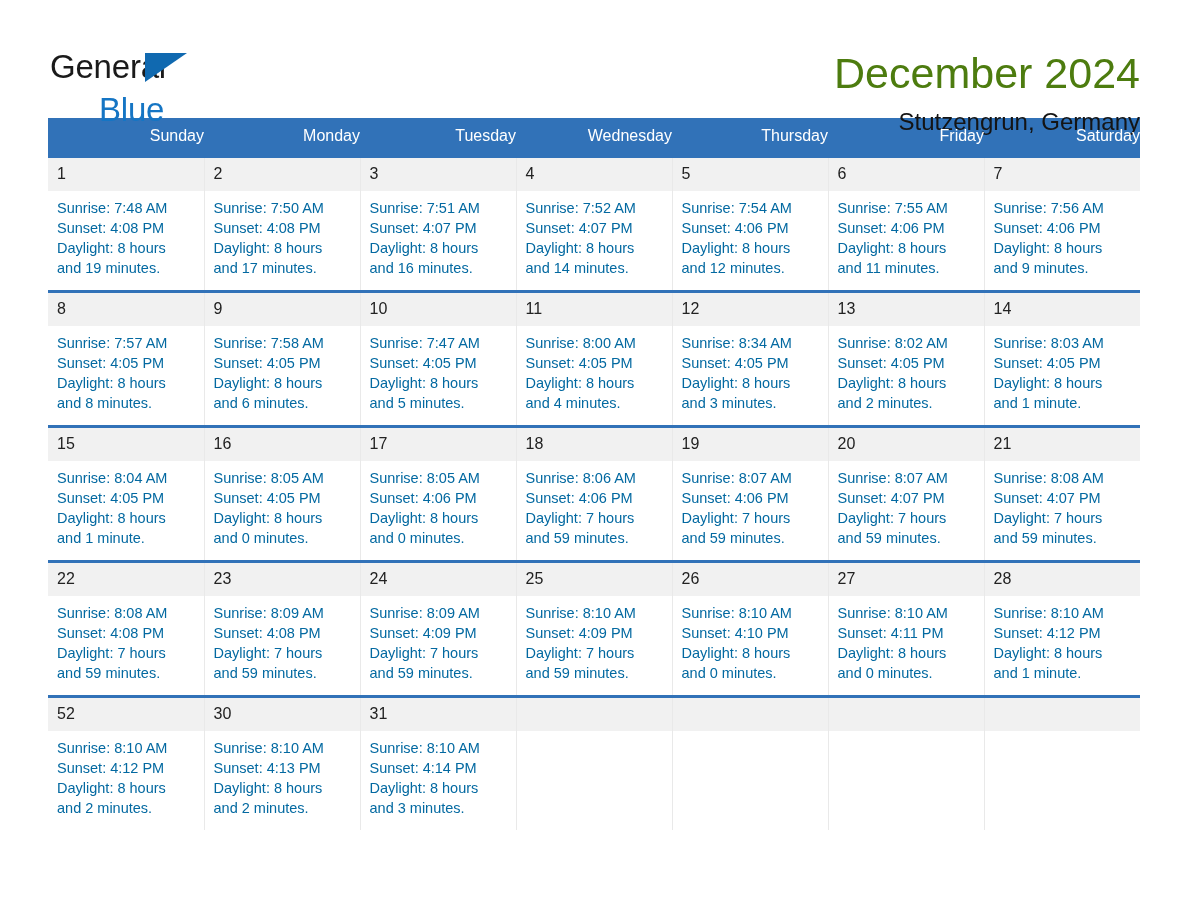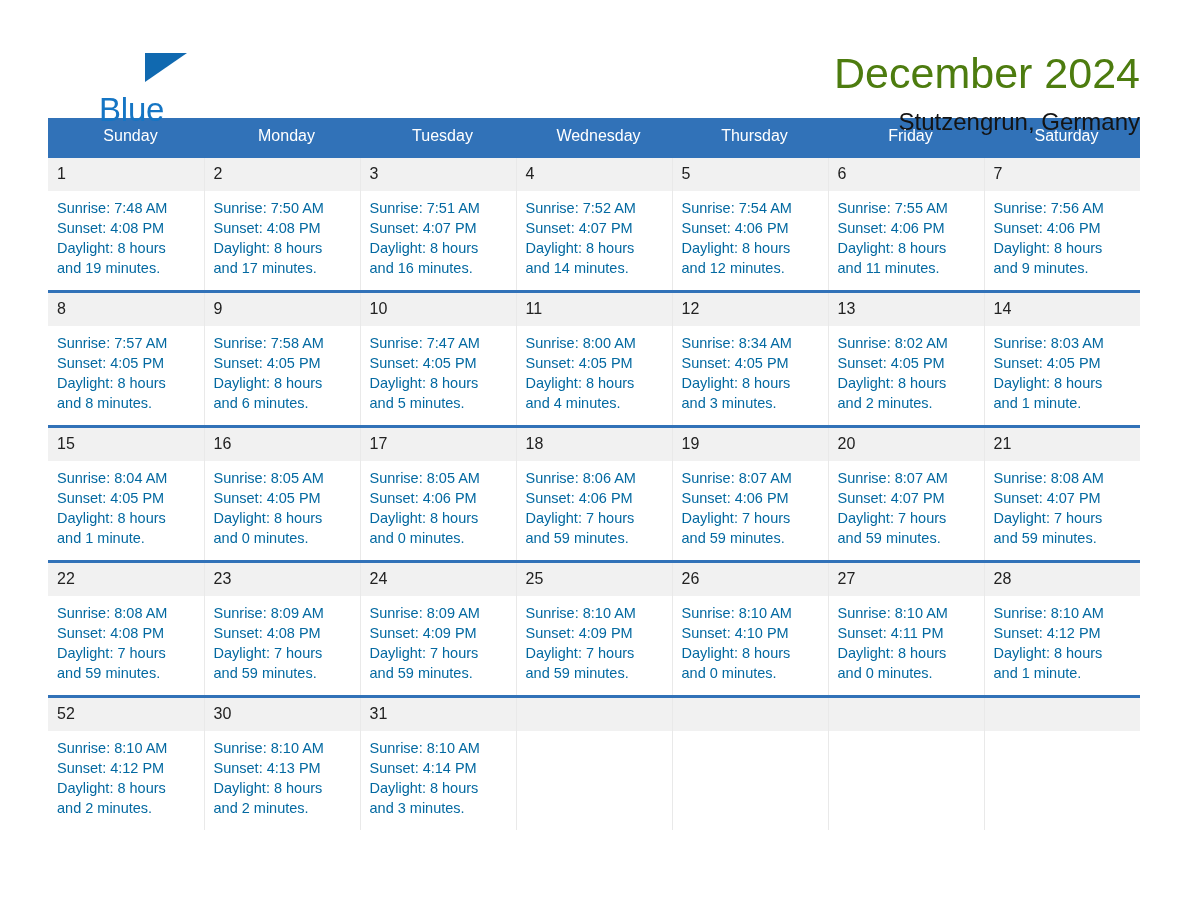--- a/index.html
+++ b/index.html
@@ -89,21 +89,21 @@
     border-collapse: collapse;
     table-layout: fixed;
     margin-top: 8px;
   }
   .calendar th {
     background: #3172b8;
     color: #ffffff;
     font-weight: normal;
     font-size: 16px;
     line-height: 20px;
-    text-align: center;
+    text-align: right;
     padding: 8px 0 9px 9px;
     border: none;
   }
   .calendar td {
     vertical-align: top;
     padding: 0;
     border-top: 3px solid #3172b8;
     border-right: 1px solid #e9e9e9;
     background: #ffffff;
     height: 132px;
@@ -135,20 +135,21 @@
   }
 </style>
 </head>
 <body>
 
 <div class="page">
 
   <div class="top">
 
     <div class="logo">
+      <span class="logo-general">General</span>
       <span class="logo-tri"></span>
       <span class="logo-blue">Blue</span>
     </div>
 
     <div class="titles">
       <h1 class="month-title">December 2024</h1>
       <h2 class="location">Stutzengrun, Germany</h2>
     </div>
 
   </div>

